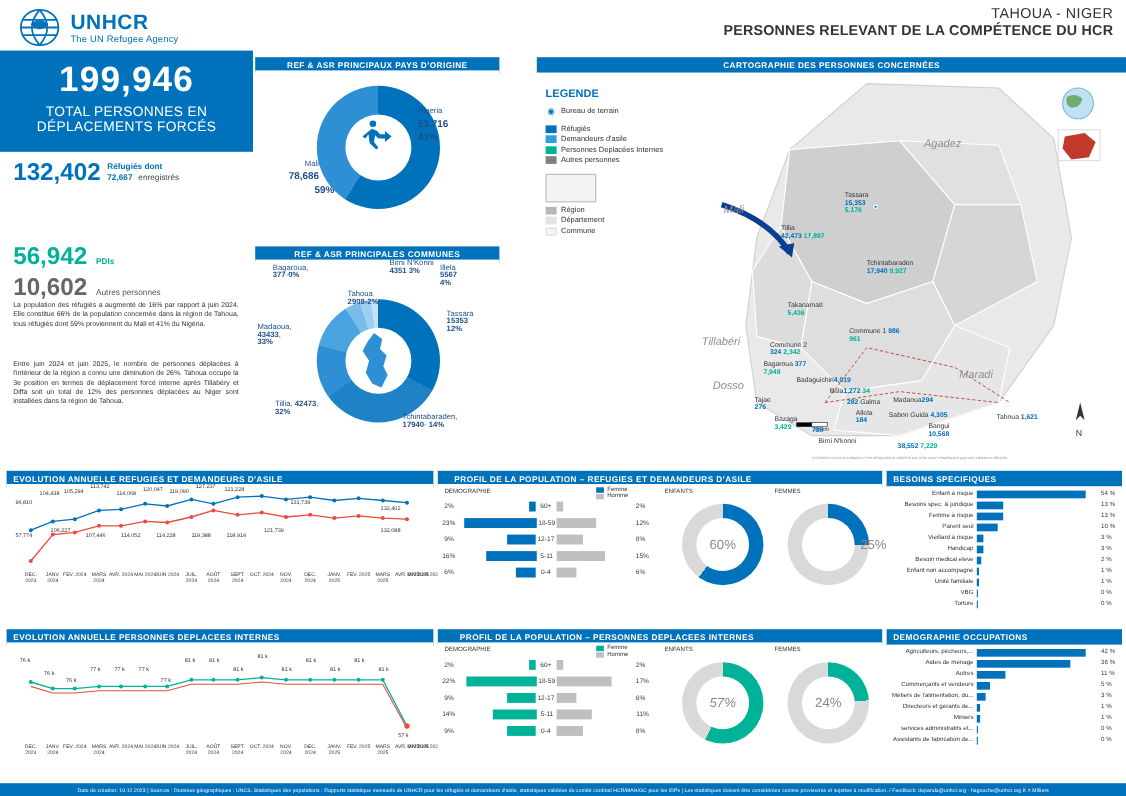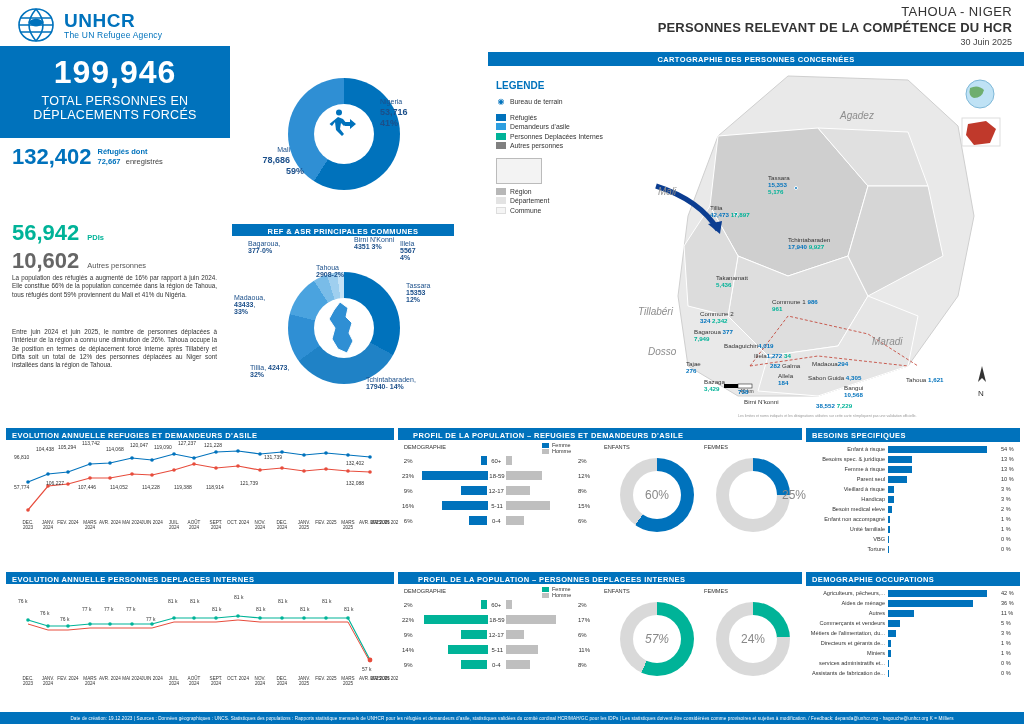--- a/index.html
+++ b/index.html
@@ -102,21 +102,20 @@
         <path d="M14 16 q8 -7 16 0 q-8 9 -16 0 Z" fill="#0072bc"></path>
       </svg>
       <div class="logo-text">
         <div class="logo-title">UNHCR</div>
         <div class="logo-sub">The UN Refugee Agency</div>
       </div>
     </div>
     <div class="head-right">
       <div class="head-r1">TAHOUA - NIGER</div>
       <div class="head-r2">PERSONNES RELEVANT DE LA COMPÉTENCE DU HCR</div>
-      <div class="head-r3">30 Juin 2025</div>
     </div>
   </div>
 
   <div class="leftblue">
     <div class="bignum">199,946</div>
     <div class="bigsub">TOTAL PERSONNES EN DÉPLACEMENTS FORCÉS</div>
   </div>
 
   <div class="statblock" style="top:144px;">
     <div style="display:flex;align-items:flex-end;padding-left:12px;gap:6px;">
@@ -139,20 +138,21 @@
   <div class="statblock" style="top:248px;">
     <div style="display:flex;align-items:flex-end;padding-left:12px;gap:8px;">
       <div class="statnum grey">10,602</div>
       <div class="statlbl" style="color:#555;padding-bottom:4px;">Autres personnes</div>
     </div>
   </div>
 
   <div class="para" style="top:274px;">La population des réfugiés a augmenté de 16% par rapport à juin 2024. Elle constitue 66% de la population concernée dans la région de Tahoua, tous réfugiés dont 59% proviennent du Mali et 41% du Nigéria.</div>
   <div class="para" style="top:328px;">Entre juin 2024 et juin 2025, le nombre de personnes déplacées à l'intérieur de la région a connu une diminution de 26%. Tahoua occupe la 3e position en termes de déplacement forcé interne après Tillabéry et Diffa soit un total de 12% des personnes déplacées au Niger sont installées dans la région de Tahoua.</div>
 
+  <div class="ptitle center" style="left:232px;top:52px;width:222px;">REF &amp; ASR PRINCIPAUX PAYS D'ORIGINE</div>
   <div style="position:absolute;left:232px;top:64px;width:222px;height:158px;background:#fff;">
     <div class="donut" style="left:56px;top:14px;width:112px;height:112px;background:conic-gradient(#0072bc 0 59%, #2f8fd4 59% 100%);">
       <div class="hole" style="left:26px;top:26px;width:60px;height:60px;"></div>
     </div>
     <svg style="position:absolute;left:96px;top:44px;" width="32" height="32" viewBox="0 0 32 32">
       <g fill="#0072bc">
         <circle cx="11" cy="4.5" r="3"></circle>
         <path d="M10 9 l5 2 l4 5 l-3 2 l-3 -3 l-1 6 l4 5 l-2 2 l-6 -6 l-1 -8 l-3 4 l-2.5 -2 z"></path>
         <path d="M22 11 l6 5 l-6 5 v-3 h-5 v-4 h5 z"></path>
       </g>
@@ -212,21 +212,21 @@
       <rect x="474" y="52" width="38" height="28" fill="#fff" stroke="#ddd"></rect>
       <path d="M480 58 l18 -3 l10 8 l-6 14 l-16 2 l-8 -10z" fill="#c0392b"></path>
 
       <path d="M494 300 l4 16 l-4 -4 l-4 4 z" fill="#333"></path>
       <text x="490" y="330" font-size="8" fill="#333">N</text>
 
       <rect x="236" y="318" width="14" height="4" fill="#000"></rect>
       <rect x="250" y="318" width="14" height="4" fill="#fff" stroke="#000" stroke-width="0.5"></rect>
     </svg>
 
-    <div class="mapname" style="left:352px;top:44px;">Agadez</div>
+    <div class="mapname" style="left:352px;top:60px;">Agadez</div>
     <div class="mapname" style="left:170px;top:120px;">Mali</div>
     <div class="mapname" style="left:150px;top:240px;">Tillabéri</div>
     <div class="mapname" style="left:160px;top:280px;">Dosso</div>
     <div class="mapname" style="left:384px;top:270px;">Maradi</div>
 
     <div style="position:absolute;left:252px;top:322px;font-size:5px;color:#333;">40 km</div>
 
     <div class="dot" style="left:306px;top:120px;"></div>
     <div class="city" style="left:280px;top:108px;"><span>Tassara</span><br><b>15,353</b><br><b style="color:#00b398">5,176</b></div>
 

